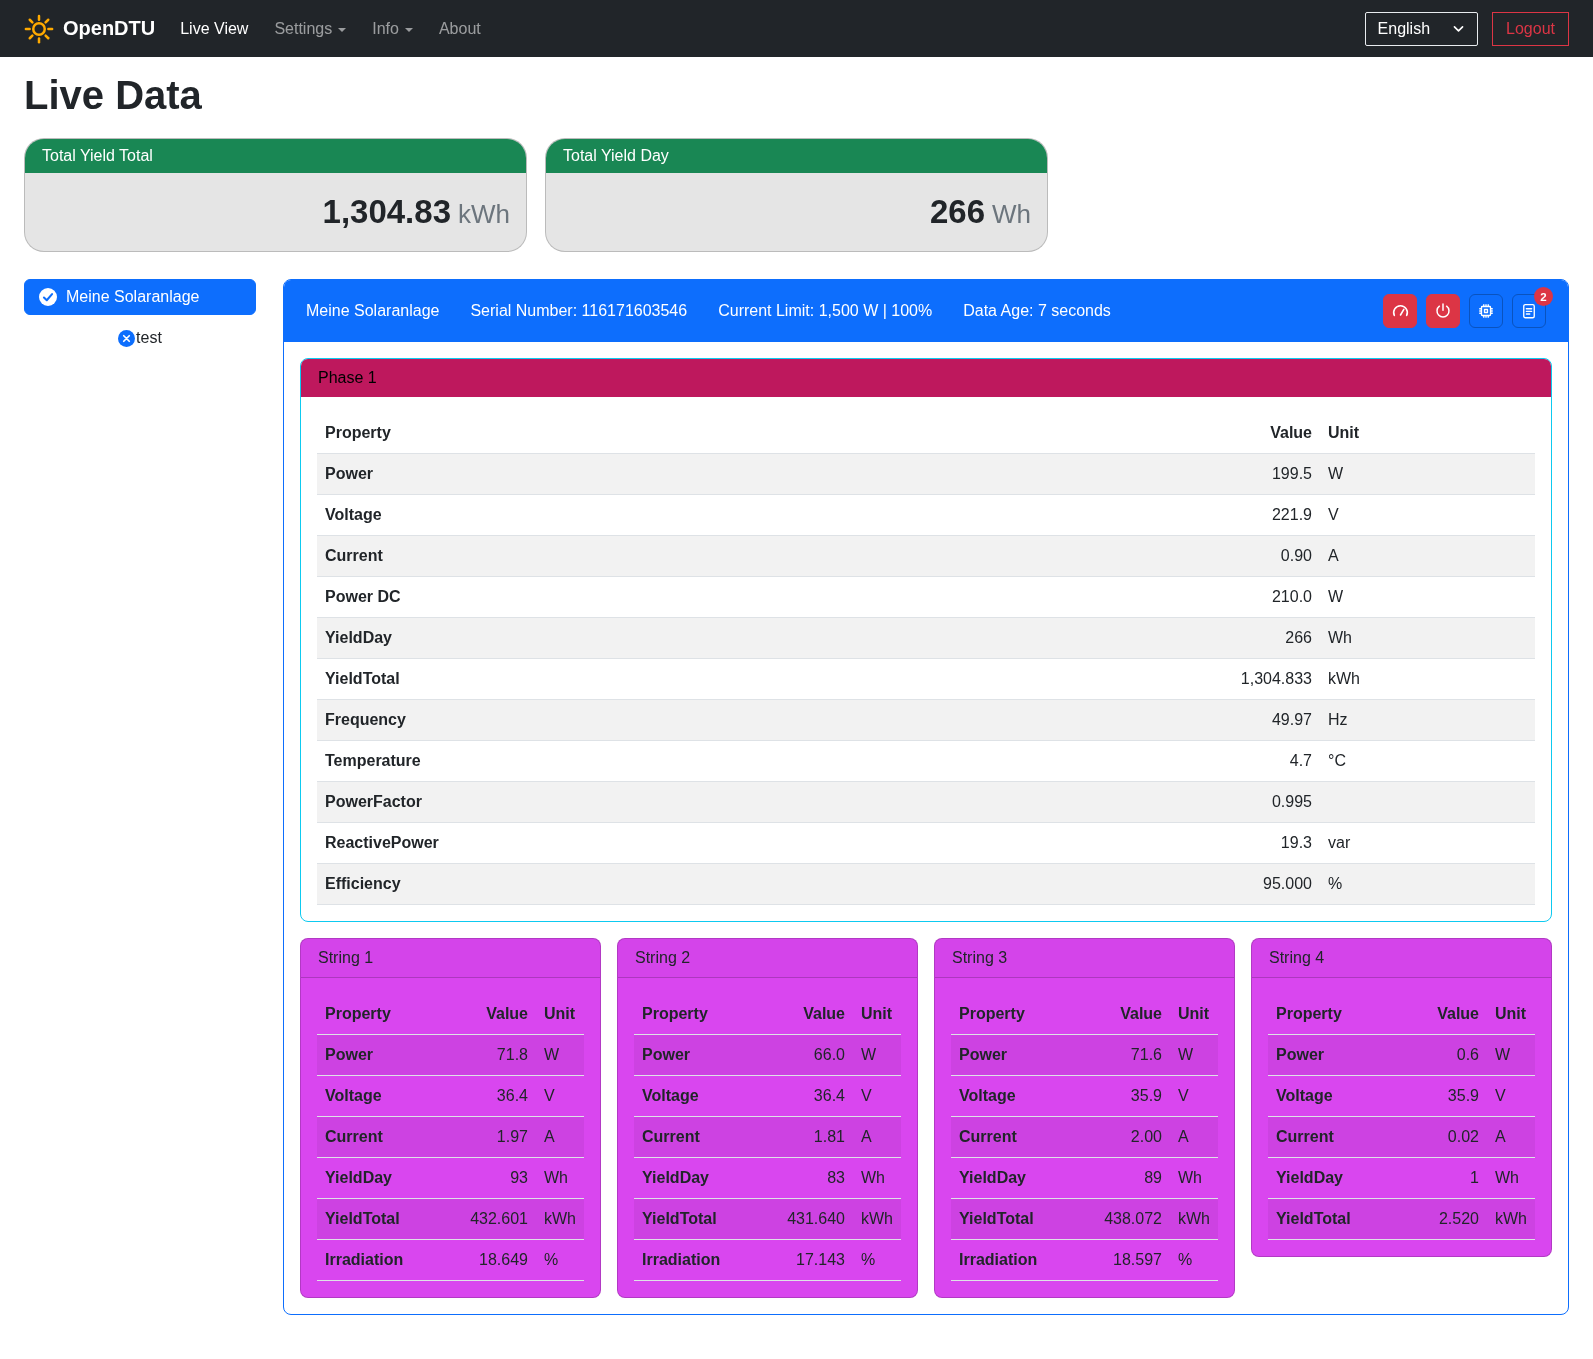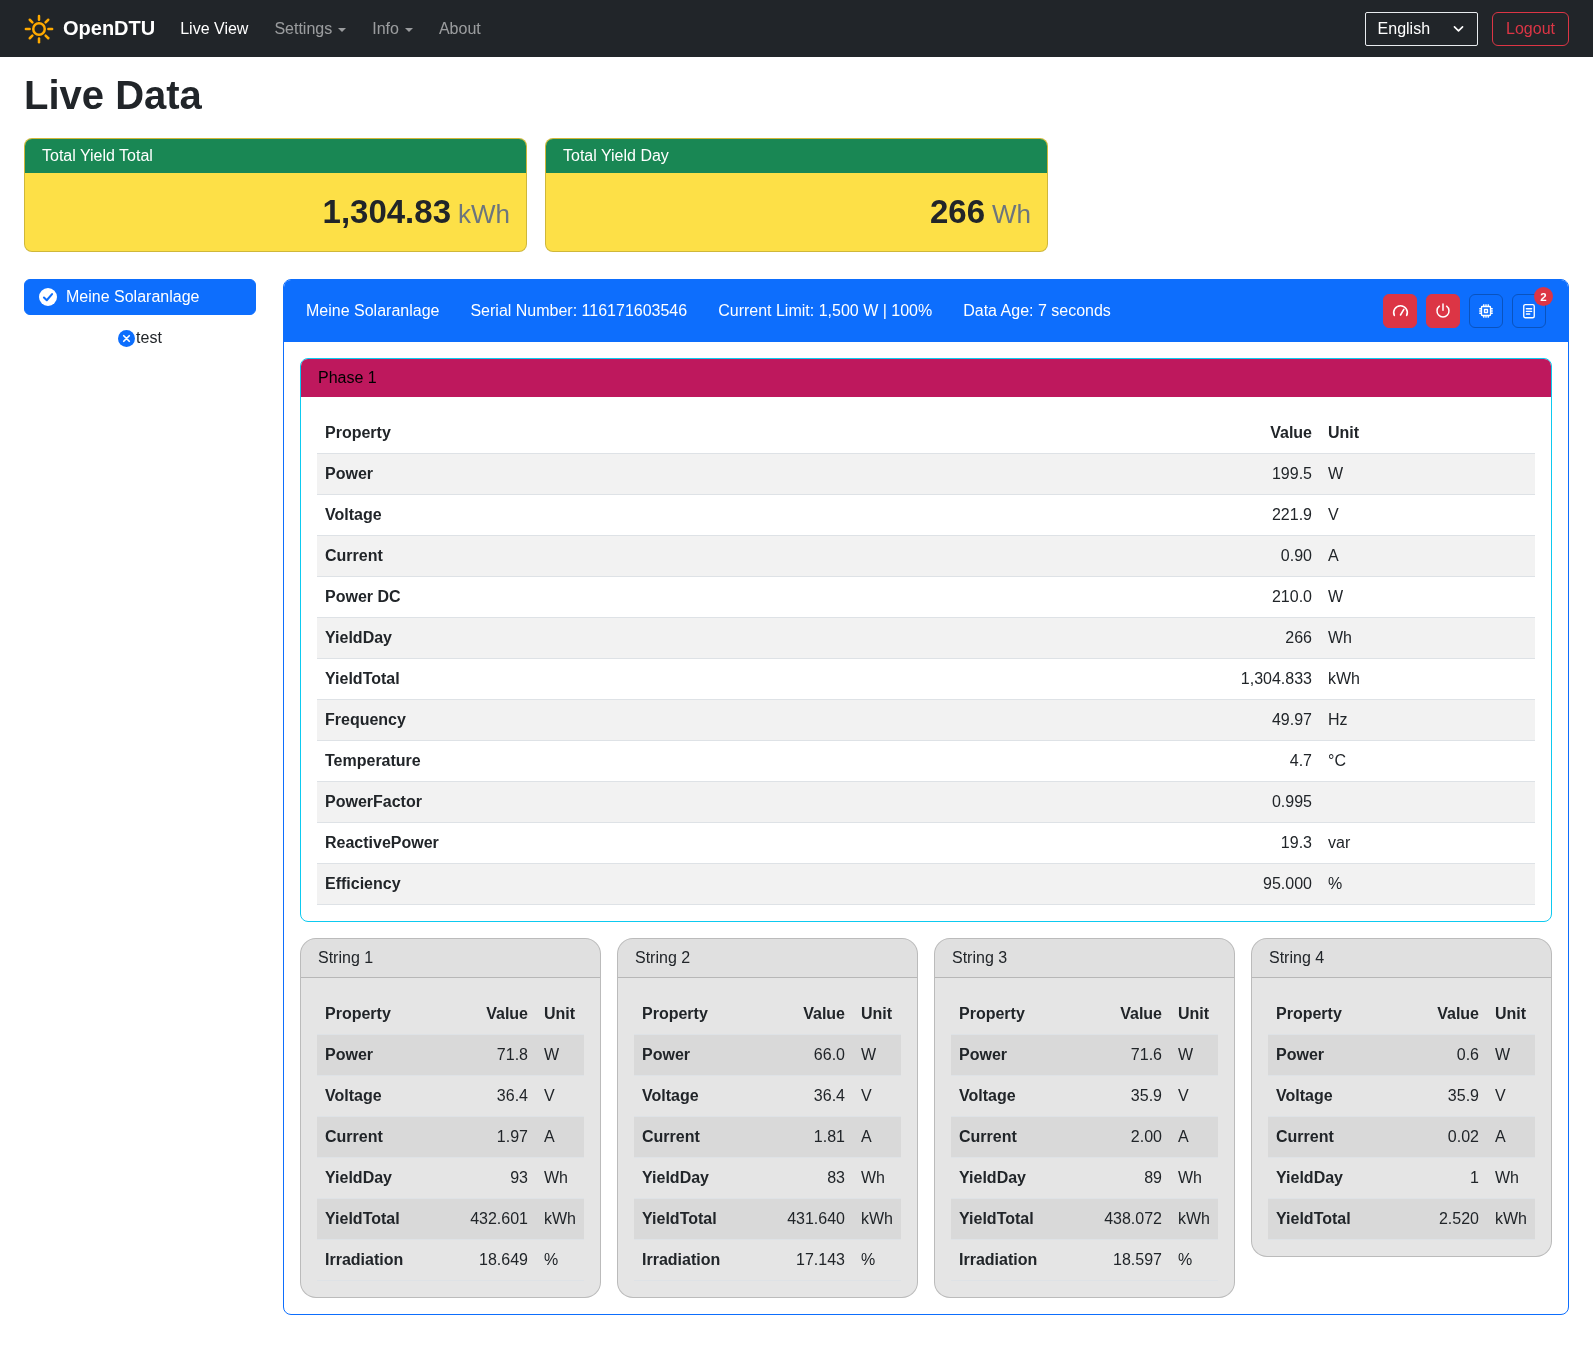--- a/index.html
+++ b/index.html
@@ -57,40 +57,40 @@
     color: #fff;
     cursor: pointer;
     background: transparent;
   }
   .logout-button {
     font-family: "Liberation Sans", sans-serif;
     font-size: 16px;
     border: 1px solid #dc3545;
     color: #dc3545;
     background: transparent;
-    border-radius: 6px;
+    border-radius: 0;
     padding: 7px 13px;
     cursor: pointer;
   }
 
   
   .container { padding: 0 24px 10px; }
   .page-title { font-size: 40px; font-weight: 600; margin: 16px 0 20px; }
 
   .summary-row {
     display: grid;
     grid-template-columns: repeat(3, 1fr);
     gap: 18px;
     margin-bottom: 27px;
   }
   .summary-card {
     border: 1px solid rgba(0,0,0,.18);
-    border-radius: 8px;
+    border-radius: 20px;
     overflow: hidden;
-    background: #fde047;
+    background: #e5e5e5;
   }
   .summary-card-header {
     background: #198754;
     color: #fff;
     padding: 8px 17px;
   }
   .summary-card-body { padding: 20px 16px; text-align: right; }
   .summary-value { font-size: 33px; font-weight: 600; color: #212529; }
   .summary-unit { font-size: 26px; font-weight: 500; color: #6c757d; margin-left: 7px; }
 
@@ -195,23 +195,23 @@
   .data-table th.col-val, .data-table td.val { text-align: right; }
   .data-table tbody tr:nth-child(odd) { background: rgba(0,0,0,.05); }
   .phase-table th.col-unit, .phase-table td.unit { width: 215px; }
   .string-table th.col-unit, .string-table td.unit { width: 48px; }
 
   
   .strings-row { display: flex; gap: 16px; align-items: flex-start; }
   .string-card {
     flex: 1;
     border: 1px solid rgba(0,0,0,.18);
-    border-radius: 16px;
+    border-radius: 8px;
     overflow: hidden;
-    background: #e5e5e5;
+    background: #d946ef;
   }
   .string-card-header {
     padding: 10px 17px;
     background: rgba(0,0,0,.02);
     border-bottom: 1px solid rgba(0,0,0,.18);
   }
   .string-card-body { padding: 16px; }
 </style>
 </head>
 <body>

